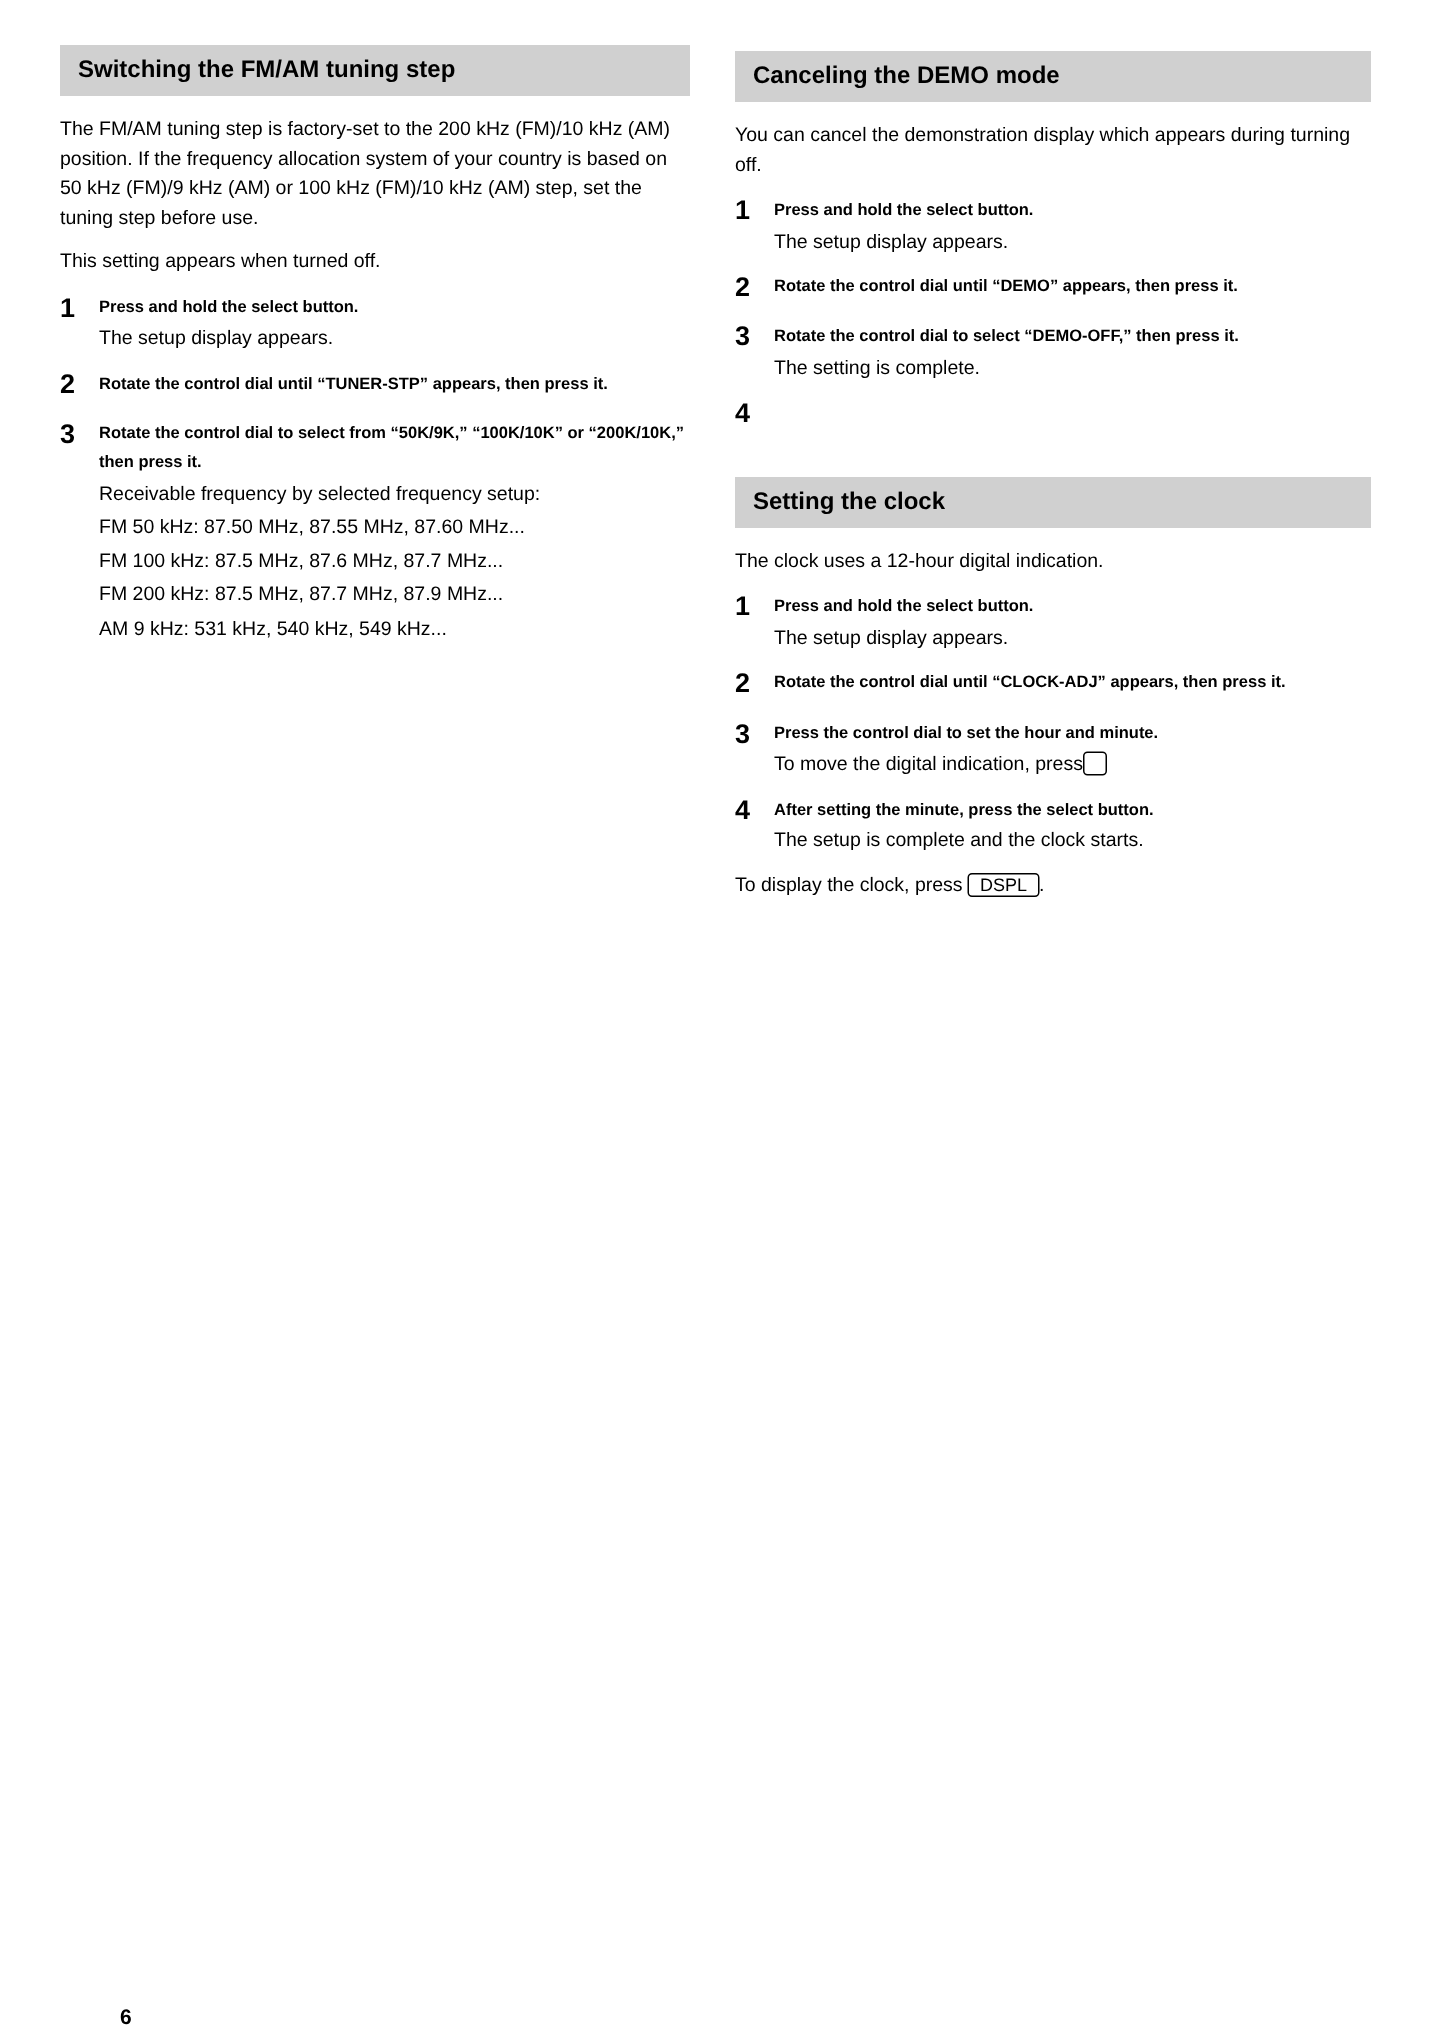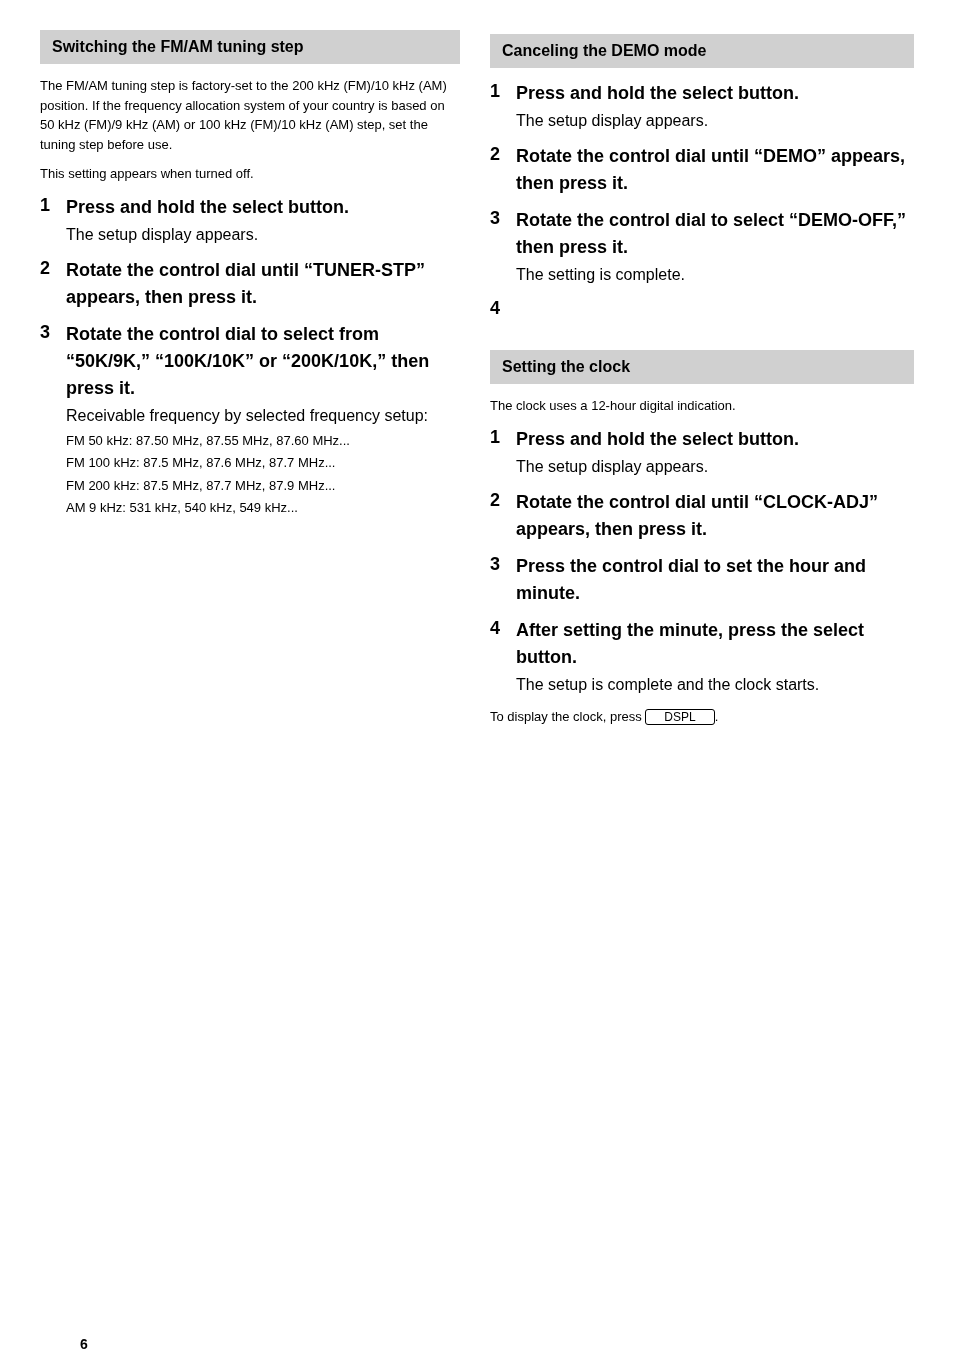--- a/index.html
+++ b/index.html
@@ -75,37 +75,37 @@
       min-width: 22px;
       line-height: 1.3;
     }
     .step-content {
       flex: 1;
       font-size: 13px;
       line-height: 1.5;
     }
     .step-content .step-title {
       font-weight: bold;
-      font-size: 18px;
+      font-size: 11px;
     }
     .step-content .step-sub {
       font-weight: normal;
-      font-size: 16px;
+      font-size: 13px;
       margin-top: 2px;
     }
     .step-content .step-detail {
       font-weight: normal;
       margin-top: 3px;
       font-size: 13px;
     }
     
     .btn-inline {
       border: 1px solid #000;
       border-radius: 3px;
-      padding: 0 18px;
+      padding: 0 7px;
       font-size: 12px;
       font-family: Arial, Helvetica, sans-serif;
     }
     .right-col .section-header {
       margin-top: 4px;
     }
     .demo-section {
       margin-bottom: 30px;
     }
     .clock-section {
@@ -161,20 +161,21 @@
 
     </div>
 
     <div class="right-col">
 
       <div class="demo-section">
         <div class="section-header">
           <h2>Canceling the DEMO mode</h2>
         </div>
 
+        <p class="body-text">You can cancel the demonstration display which appears during turning off.</p>
 
         <ul class="steps-list">
 
           <li class="step-item">
             <span class="step-number">1</span>
             <div class="step-content">
               <span class="step-title">Press and hold the select button.</span>
               <div class="step-sub">The setup display appears.</div>
             </div>
           </li>
@@ -221,20 +222,25 @@
             <span class="step-number">2</span>
             <div class="step-content">
               <span class="step-title">Rotate the control dial until “CLOCK-ADJ” appears, then press it.</span>
             </div>
           </li>
 
           <li class="step-item">
             <span class="step-number">3</span>
             <div class="step-content">
               <span class="step-title">Press the control dial to set the hour and minute.</span>
+              <div class="step-sub">
+                <span>To move the digital indication, press</span>
+                <span class="btn-inline"></span>
+                <span></span>
+              </div>
             </div>
           </li>
 
           <li class="step-item">
             <span class="step-number">4</span>
             <div class="step-content">
               <span class="step-title">After setting the minute, press the select button.</span>
               <div class="step-sub">The setup is complete and the clock starts.</div>
             </div>
           </li>

